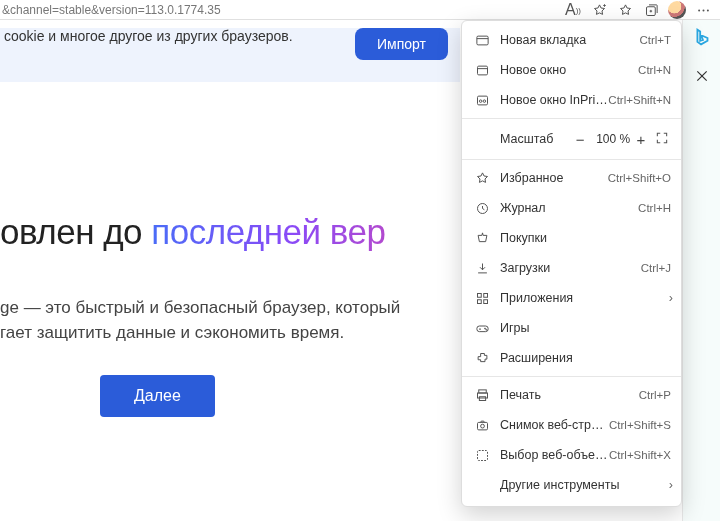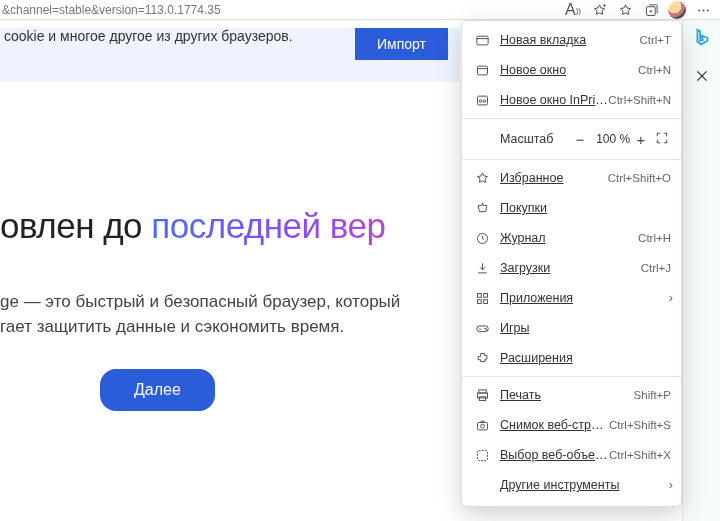--- a/index.html
+++ b/index.html
@@ -28,50 +28,50 @@
   .sidecol .close { width: 38px; height: 36px; display:flex; align-items:center; justify-content:center; margin-top: 2px; }
   .sidecol .close svg { width: 16px; height: 16px; stroke:#333; }
 
   
   .banner {
     position: absolute; left: 0; top: 28px; width: 460px; height: 54px;
     background: #eef3fd; display:flex; align-items:flex-start; justify-content: space-between;
     padding: 0 12px 0 4px; font-size: 14px; color: #333;
   }
   .banner .imp-btn {
-    background: #2b5cd9; color: #fff; border: none; border-radius: 0;
+    background: #2b5cd9; color: #fff; border: none; border-radius: 8px;
     padding: 8px 22px; font-size: 14px; cursor: pointer;
   }
 
   
-  .main { position: absolute; left: 0; top: 206px; width: 460px; }
+  .main { position: absolute; left: 0; top: 212px; width: 460px; }
   .headline { font-size: 35px; font-weight: 500; color: #222; letter-spacing: -0.5px; }
   .headline .grad {
     background: linear-gradient(90deg, #4a6cf7, #8a4af7 60%, #b24acf);
     -webkit-background-clip: text; background-clip:text; color: transparent;
   }
   .sub { margin-top: 44px; font-size: 17px; color: #444; line-height: 1.45; }
   .next-btn {
     margin-top: 30px; margin-left: 100px;
-    background: #2b5cd9; color:#fff; border:none; border-radius:16px;
+    background: #2b5cd9; color:#fff; border:none; border-radius:4px;
     padding: 12px 34px; font-size: 16px; cursor:pointer;
   }
 
   
   .menu {
     position: absolute; left: 461px; top: 20px; width: 221px;
     background:#fff; border:1px solid #ddd; border-radius:6px;
     box-shadow: 0 8px 24px rgba(0,0,0,.18);
     padding: 4px 0 6px;
     font-size: 12.5px; color:#333;
   }
   .mi { display:flex; align-items:center; height: 30px; padding: 0 10px 0 10px; cursor:pointer; position:relative;}
   .mi .ico { width: 20px; display:flex; align-items:center; justify-content:center; margin-right: 8px; color:#555;}
   .mi .ico svg { width:15px; height:15px; }
-  .mi .lbl { flex:1; white-space:nowrap; overflow:hidden; text-overflow: ellipsis; text-decoration: underline;}
+  .mi .lbl { flex:1; white-space:nowrap; overflow:hidden; text-overflow: ellipsis;}
   .mi .sc  { color:#666; font-size:11.5px; }
   .mi .chev { position:absolute; right:8px; color:#666; }
   .mi.indent { padding-left: 38px; }
   .sep { height:1px; background:#e6e6e6; margin:3px 0; }
   .zoomrow { display:flex; align-items:center; height: 34px; padding: 0 8px 0 38px; }
   .zoomrow .zlbl { flex:0 0 auto; margin-right: 16px; }
   .zoomrow .zbtn { width:24px; text-align:center; color:#444; cursor:pointer; font-size:15px;}
   .zoomrow .zval { width:44px; text-align:right; font-size:12px;}
   .zoomrow .full { width:24px; text-align:center; cursor:pointer;}
   .zoomrow .full svg{ width:14px; height:14px;}
@@ -198,34 +198,34 @@
         <svg viewBox="0 0 24 24" fill="none" stroke="currentColor" stroke-width="1.6">
           <path d="M12 3l2.5 5 5.5.8-4 3.9.9 5.5L12 15.8 7.1 18.2 8 12.7 4 8.8l5.5-.8z"></path>
         </svg>
       </span>
     <span class="lbl">Избранное</span>
     <span class="sc">Ctrl+Shift+O</span>
   </div>
   <div class="mi">
     <span class="ico">
         <svg viewBox="0 0 24 24" fill="none" stroke="currentColor" stroke-width="1.6">
-          <path d="M12 3l1 4h6l-2 10H7L5 7h6z"></path>
-        </svg>
-      </span>
-    <span class="lbl">Покупки</span>
-  </div>
-  <div class="mi">
-    <span class="ico">
-        <svg viewBox="0 0 24 24" fill="none" stroke="currentColor" stroke-width="1.6">
           <circle cx="12" cy="12" r="8"></circle>
           <path d="M12 8v4l3 2"></path>
         </svg>
       </span>
     <span class="lbl">Журнал</span>
     <span class="sc">Ctrl+H</span>
+  </div>
+  <div class="mi">
+    <span class="ico">
+        <svg viewBox="0 0 24 24" fill="none" stroke="currentColor" stroke-width="1.6">
+          <path d="M12 3l1 4h6l-2 10H7L5 7h6z"></path>
+        </svg>
+      </span>
+    <span class="lbl">Покупки</span>
   </div>
   <div class="mi">
     <span class="ico">
         <svg viewBox="0 0 24 24" fill="none" stroke="currentColor" stroke-width="1.6">
           <path d="M12 4v10m0 0l-4-4m4 4l4-4M5 19h14"></path>
         </svg>
       </span>
     <span class="lbl">Загрузки</span>
     <span class="sc">Ctrl+J</span>
   </div>
@@ -266,21 +266,21 @@
 
   <div class="mi">
     <span class="ico">
         <svg viewBox="0 0 24 24" fill="none" stroke="currentColor" stroke-width="1.6">
           <rect x="6" y="3" width="12" height="5"></rect>
           <rect x="4" y="8" width="16" height="8"></rect>
           <rect x="7" y="14" width="10" height="6"></rect>
         </svg>
       </span>
     <span class="lbl">Печать</span>
-    <span class="sc">Shift+P</span>
+    <span class="sc">Ctrl+P</span>
   </div>
   <div class="mi">
     <span class="ico">
         <svg viewBox="0 0 24 24" fill="none" stroke="currentColor" stroke-width="1.6">
           <rect x="4" y="7" width="16" height="12" rx="2"></rect>
           <circle cx="12" cy="13" r="3"></circle>
           <path d="M9 7l1-2h4l1 2"></path>
         </svg>
       </span>
     <span class="lbl">Снимок веб-страницы</span>

